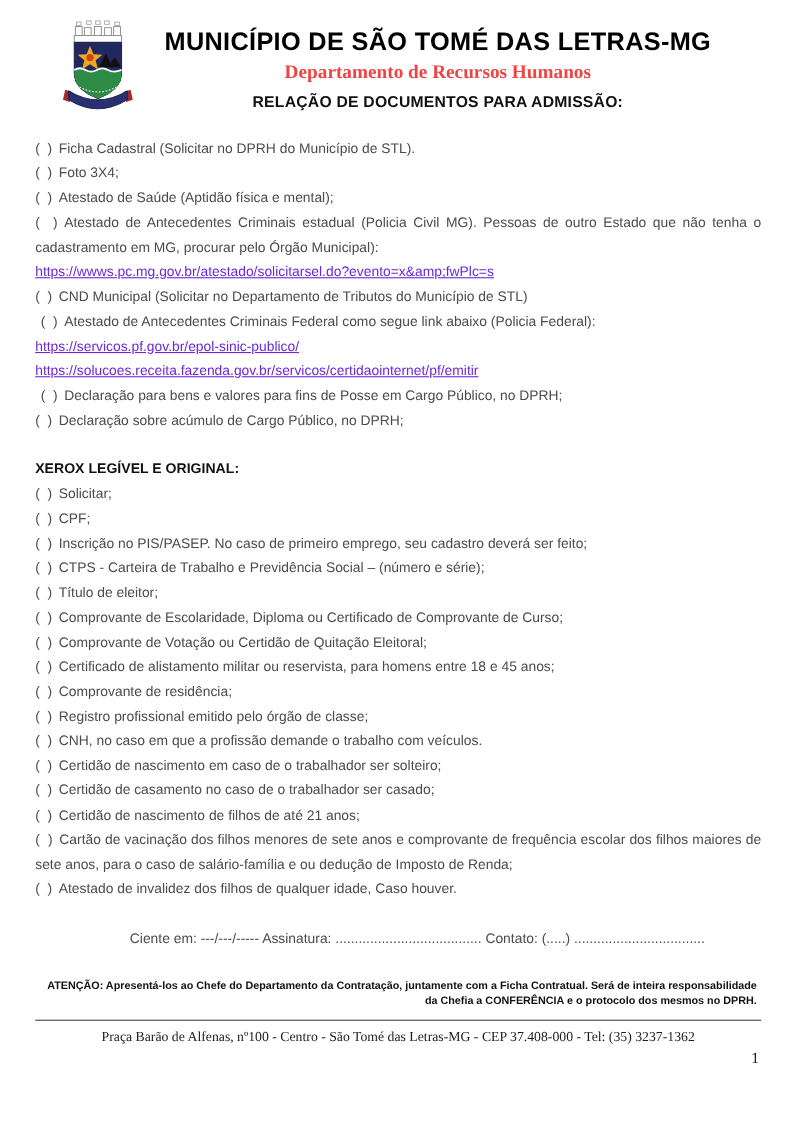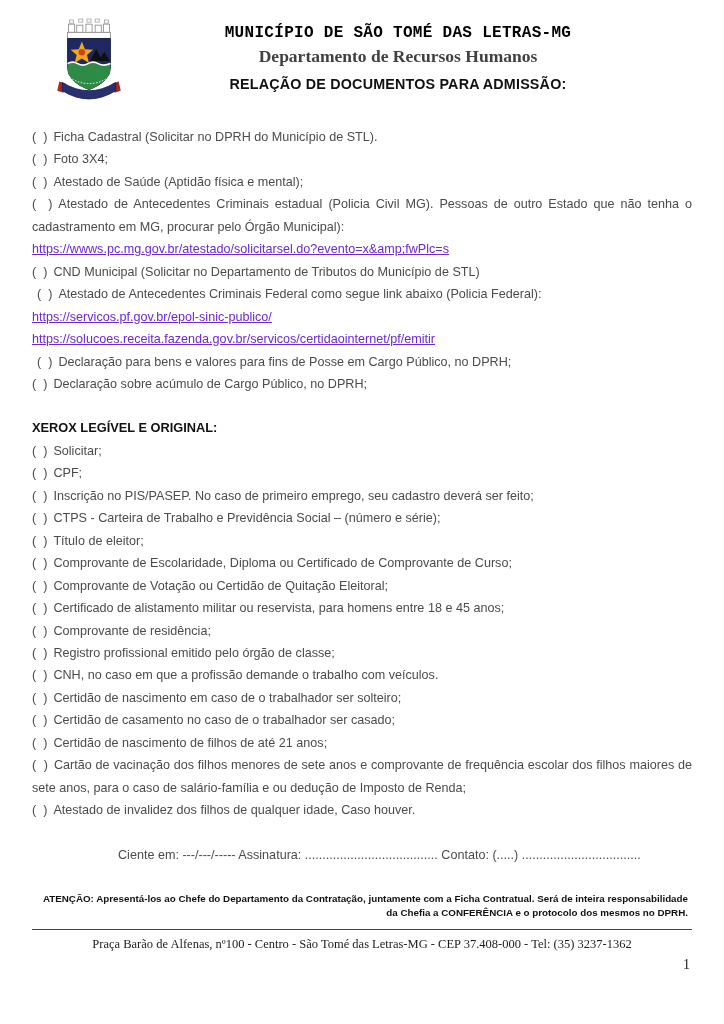--- a/index.html
+++ b/index.html
@@ -11,40 +11,40 @@
     color: #4b4b4b;
     overflow: hidden;
   }
   .page { position: relative; width: 724px; height: 1024px; }
 
   
   header { position: relative; padding-top: 24px; text-align: center; }
   .logo { position: absolute; left: 55px; top: 18px; width: 68px; height: 84px; }
   .header-text { padding-left: 72px; }
   .title {
-    font-family: Liberation Mono, monospace;
-    font-size: 16px; font-weight: bold; color: #000;
+    font-family: Liberation Sans, sans-serif;
+    font-size: 23px; font-weight: bold; color: #000;
     margin: 0; letter-spacing: 0.3px;
   }
   .cnpj {
     font-family: "Liberation Serif", serif;
     font-size: 12.5px; font-weight: bold; color: #000; margin-top: 3px;
   }
   .dept {
     font-family: "Liberation Serif", serif;
-    font-size: 17.5px; font-weight: bold; color: #404040; margin-top: 4px;
+    font-size: 17.5px; font-weight: bold; color: #ef4444; margin-top: 4px;
   }
   .subtitle {
     font-size: 14.3px; font-weight: bold; color: #111;
     margin-top: 9px; letter-spacing: 0.2px;
   }
 
   
   main { padding: 0 32px; }
-  .list1 { margin-top: 34px; }
+  .list1 { margin-top: 23px; }
   .row { line-height: 22.45px; font-size: 12.6px; }
   .row.justify { text-align: justify; }
   .row.indent { padding-left: 5px; }
   .cb { margin-right: 6px; white-space: pre; }
   .link { color: #6d28d9; text-decoration: underline; cursor: pointer; }
   .xerox-heading {
     font-size: 12.8px; font-weight: bold; color: #111;
     margin: 22px 0 0 0; line-height: 22.45px;
   }
   .signature { margin-top: 22px; padding-left: 86px; font-size: 12.6px; line-height: 22.45px; }

